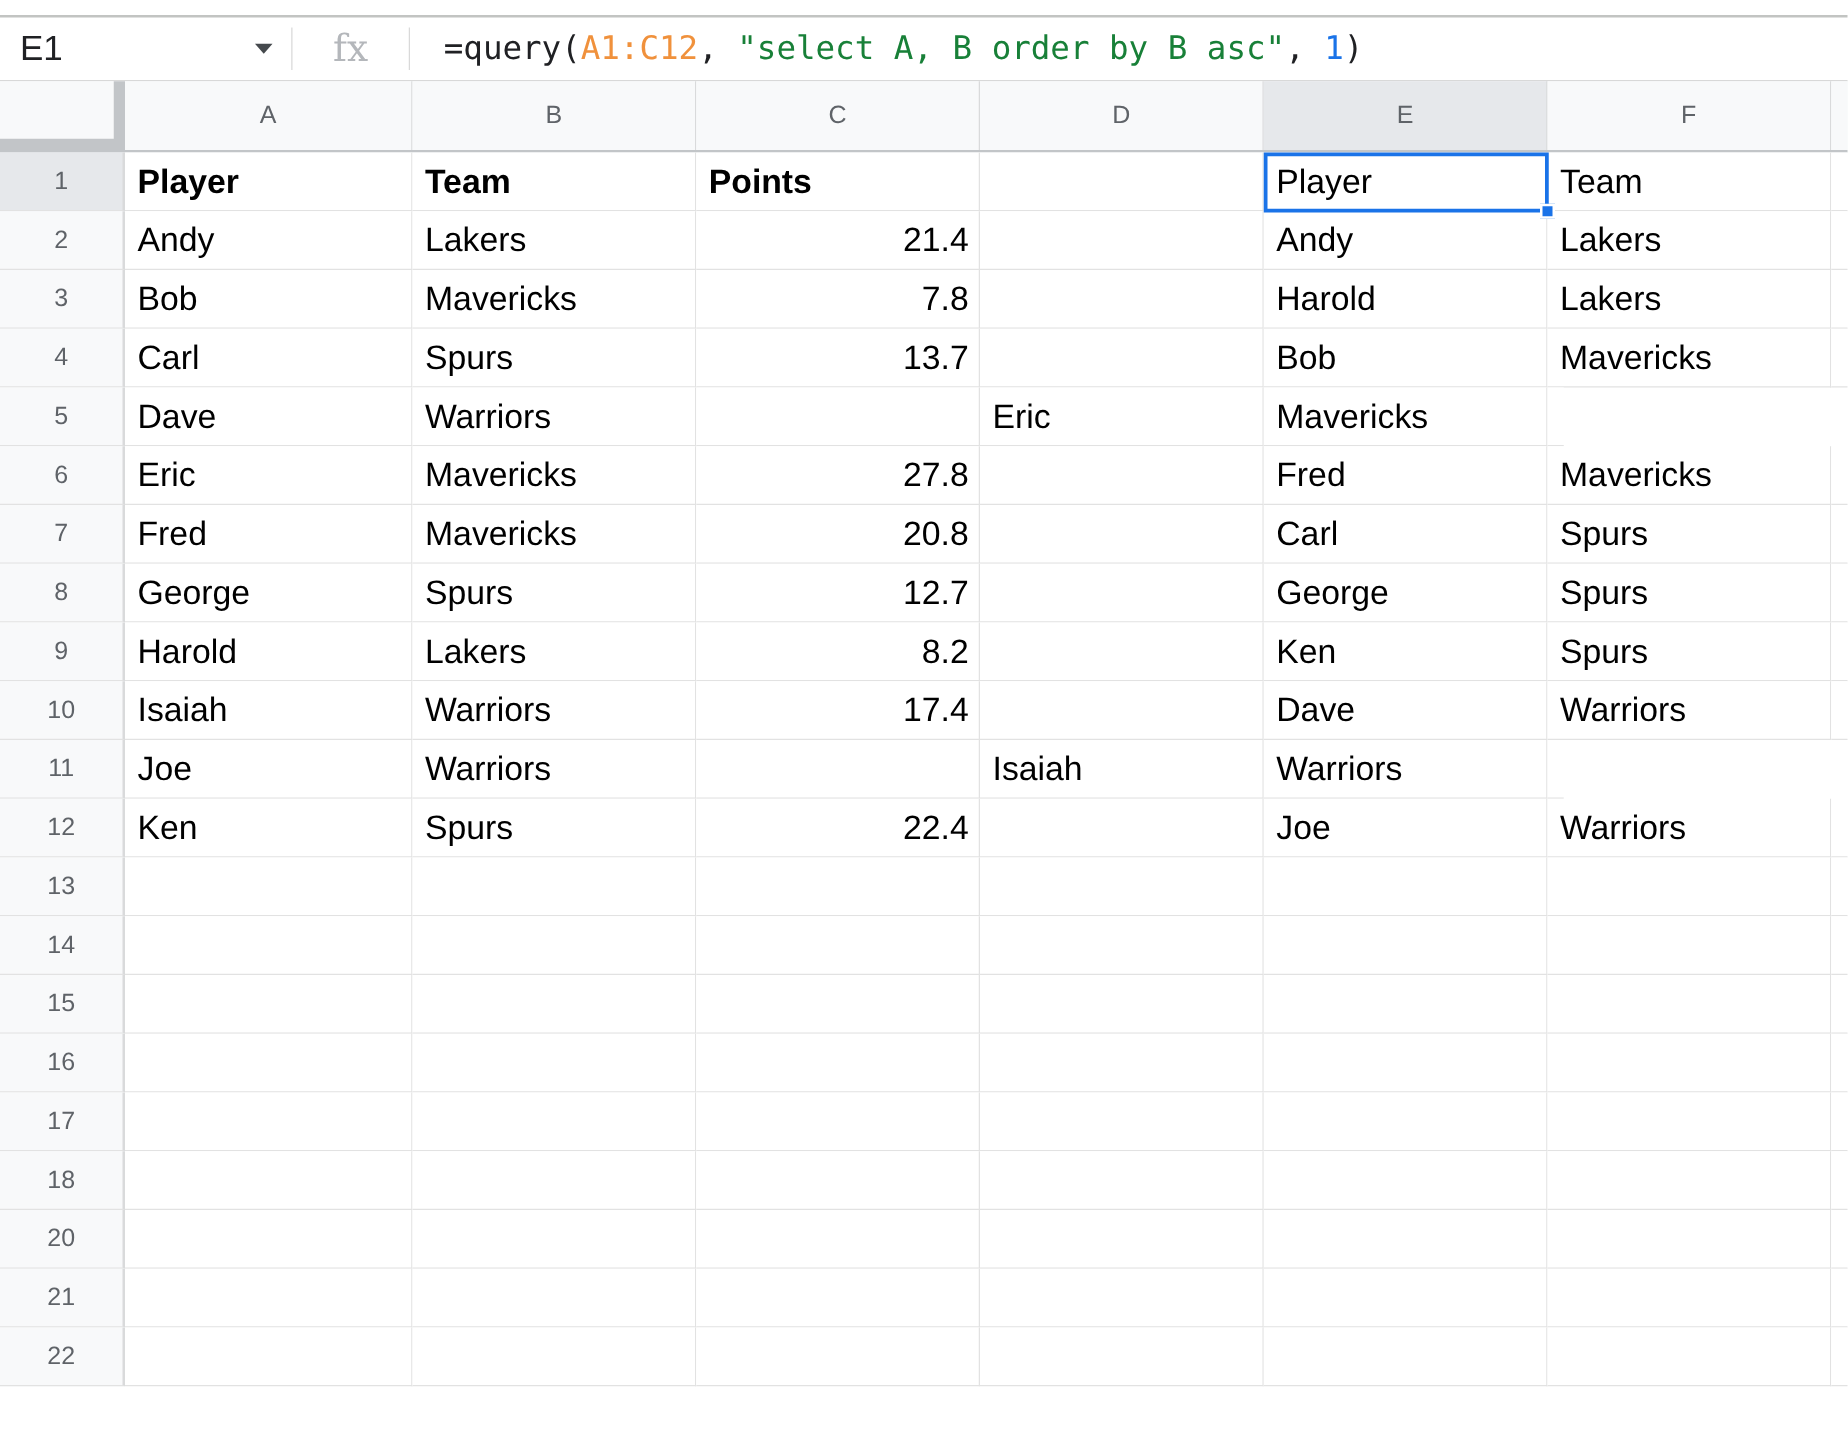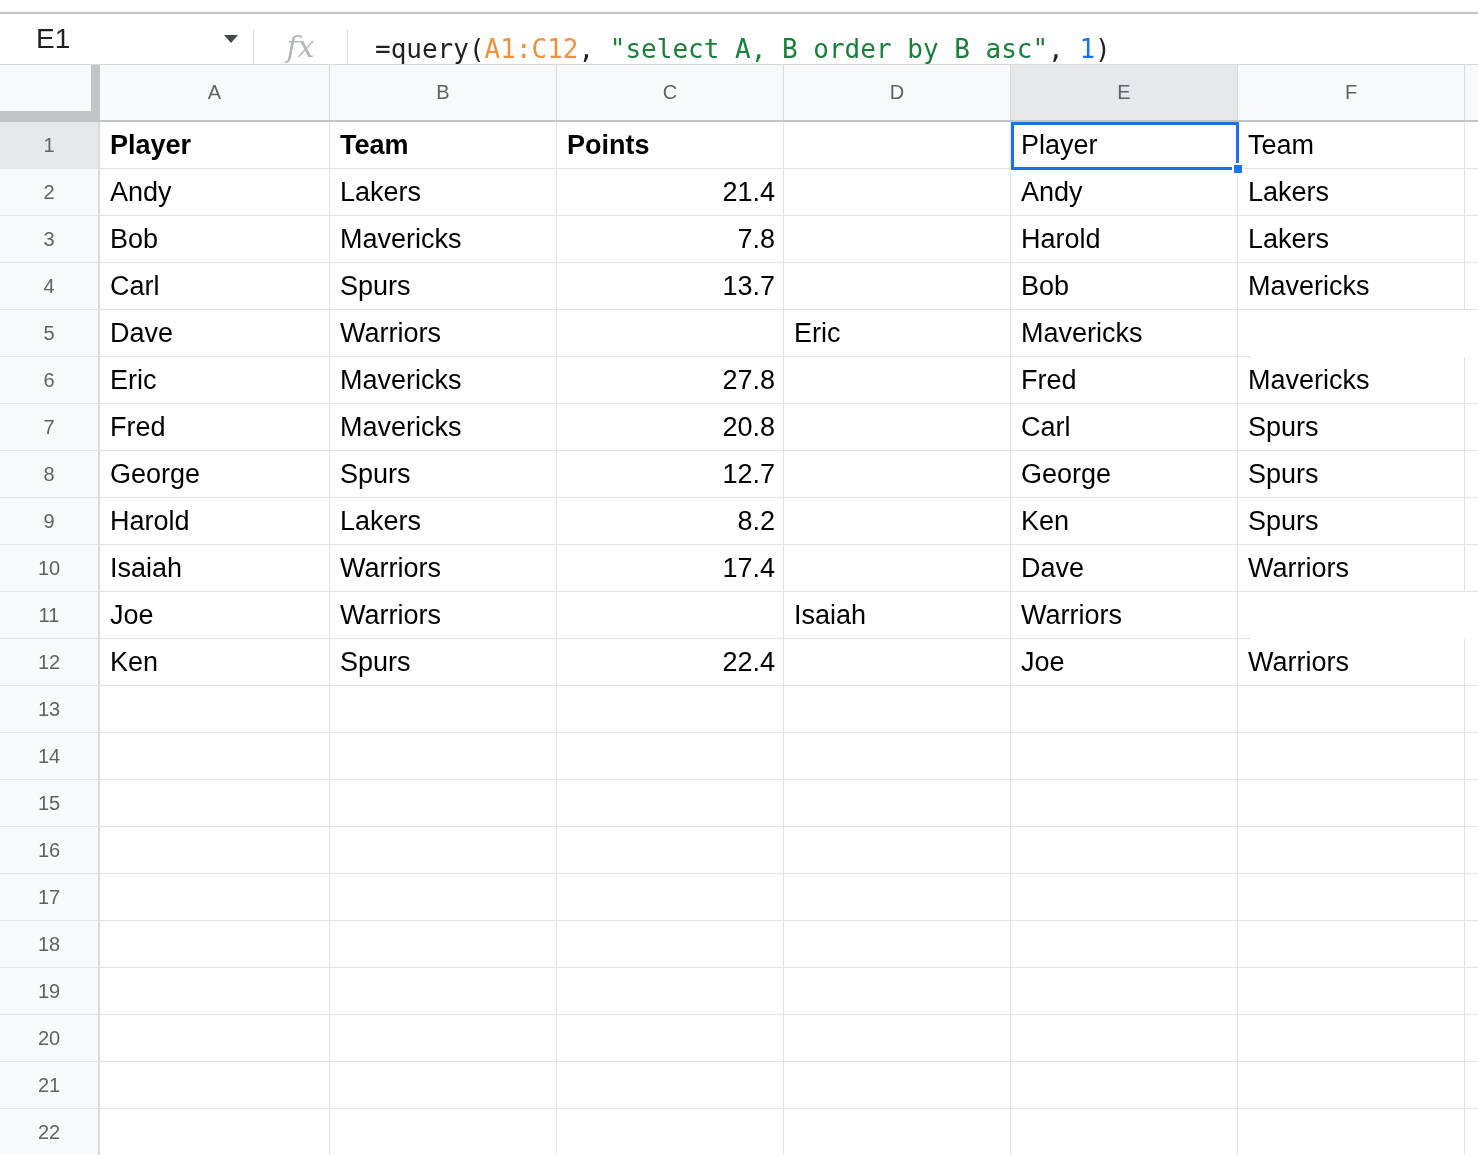--- a/index.html
+++ b/index.html
@@ -7,26 +7,26 @@
   body {
     position: relative;
     overflow: hidden;
     background: #ffffff;
     font-family: "Liberation Sans", sans-serif;
   }
 
   
   .formula-bar { position: absolute; top: 0; left: 0; width: 1478px; height: 64px; background: #fff; }
   .fb-topline { position: absolute; top: 12px; left: 0; width: 100%; height: 2px; background: #c2c4c2; }
-  .fb-content { position: absolute; top: 14px; left: 0; right: 0; bottom: 0; display: flex; align-items: flex-end; padding-left: 20px; }
+  .fb-content { position: absolute; top: 14px; left: 0; right: 0; bottom: 0; display: flex; align-items: center; }
   .name-box-wrap { width: 233px; height: 100%; display: flex; align-items: center; justify-content: space-between; padding: 0 15px 0 16px; cursor: default; }
   .name-box-value { font-size: 28px; color: #202124; }
   .dropdown-arrow { width: 0; height: 0; border-left: 7px solid transparent; border-right: 7px solid transparent; border-top: 8px solid #45494d; }
   .fb-sep { width: 1px; height: 34px; background: #d9d9d9; flex: 0 0 auto; }
-  .fx-box { width: 93px; text-align: center; font-family: "DejaVu Serif", serif; font-style: italic; font-size: 30px; color: #b4b7bb; }
+  .fx-box { width: 93px; text-align: center; font-family: "DejaVu Serif", serif; font-size: 30px; color: #b4b7bb; }
   .formula-text { padding-left: 27px; font-family: "DejaVu Sans Mono", "Liberation Mono", monospace; font-size: 26px; white-space: pre; color: #202124; }
 
   
   .sheet { position: absolute; top: 64px; left: 0; width: 1478px; }
 
   .col-header-row { display: flex; height: 58px; background: #f8f9fa; border-top: 1px solid #d8d8d8; border-bottom: 2px solid #c2c5c8; }
   .corner { width: 100px; height: 100%; background: #f8f9fa; border-right: 9px solid #c2c5c8; border-bottom: 9px solid #c2c5c8; }
   .col-header { height: 100%; display: flex; align-items: center; justify-content: center; font-size: 20px; color: #5f6368; background: #f8f9fa; border-right: 1px solid #d9dadb; cursor: default; }
   .col-header.hl { background: #e6e8eb; }
 
@@ -249,30 +249,20 @@
         <div class="row-header">18</div>
         <div class="cell col-A"></div>
         <div class="cell col-B"></div>
         <div class="cell col-C"></div>
         <div class="cell col-D"></div>
         <div class="cell col-E"></div>
         <div class="cell col-F"></div>
         <div class="cell sliver"></div>
       </div>
       <div class="grid-row">
-        <div class="row-header">19</div>
-        <div class="cell col-A"></div>
-        <div class="cell col-B"></div>
-        <div class="cell col-C"></div>
-        <div class="cell col-D"></div>
-        <div class="cell col-E"></div>
-        <div class="cell col-F"></div>
-        <div class="cell sliver"></div>
-      </div>
-      <div class="grid-row">
         <div class="row-header">20</div>
         <div class="cell col-A"></div>
         <div class="cell col-B"></div>
         <div class="cell col-C"></div>
         <div class="cell col-D"></div>
         <div class="cell col-E"></div>
         <div class="cell col-F"></div>
         <div class="cell sliver"></div>
       </div>
       <div class="grid-row">

